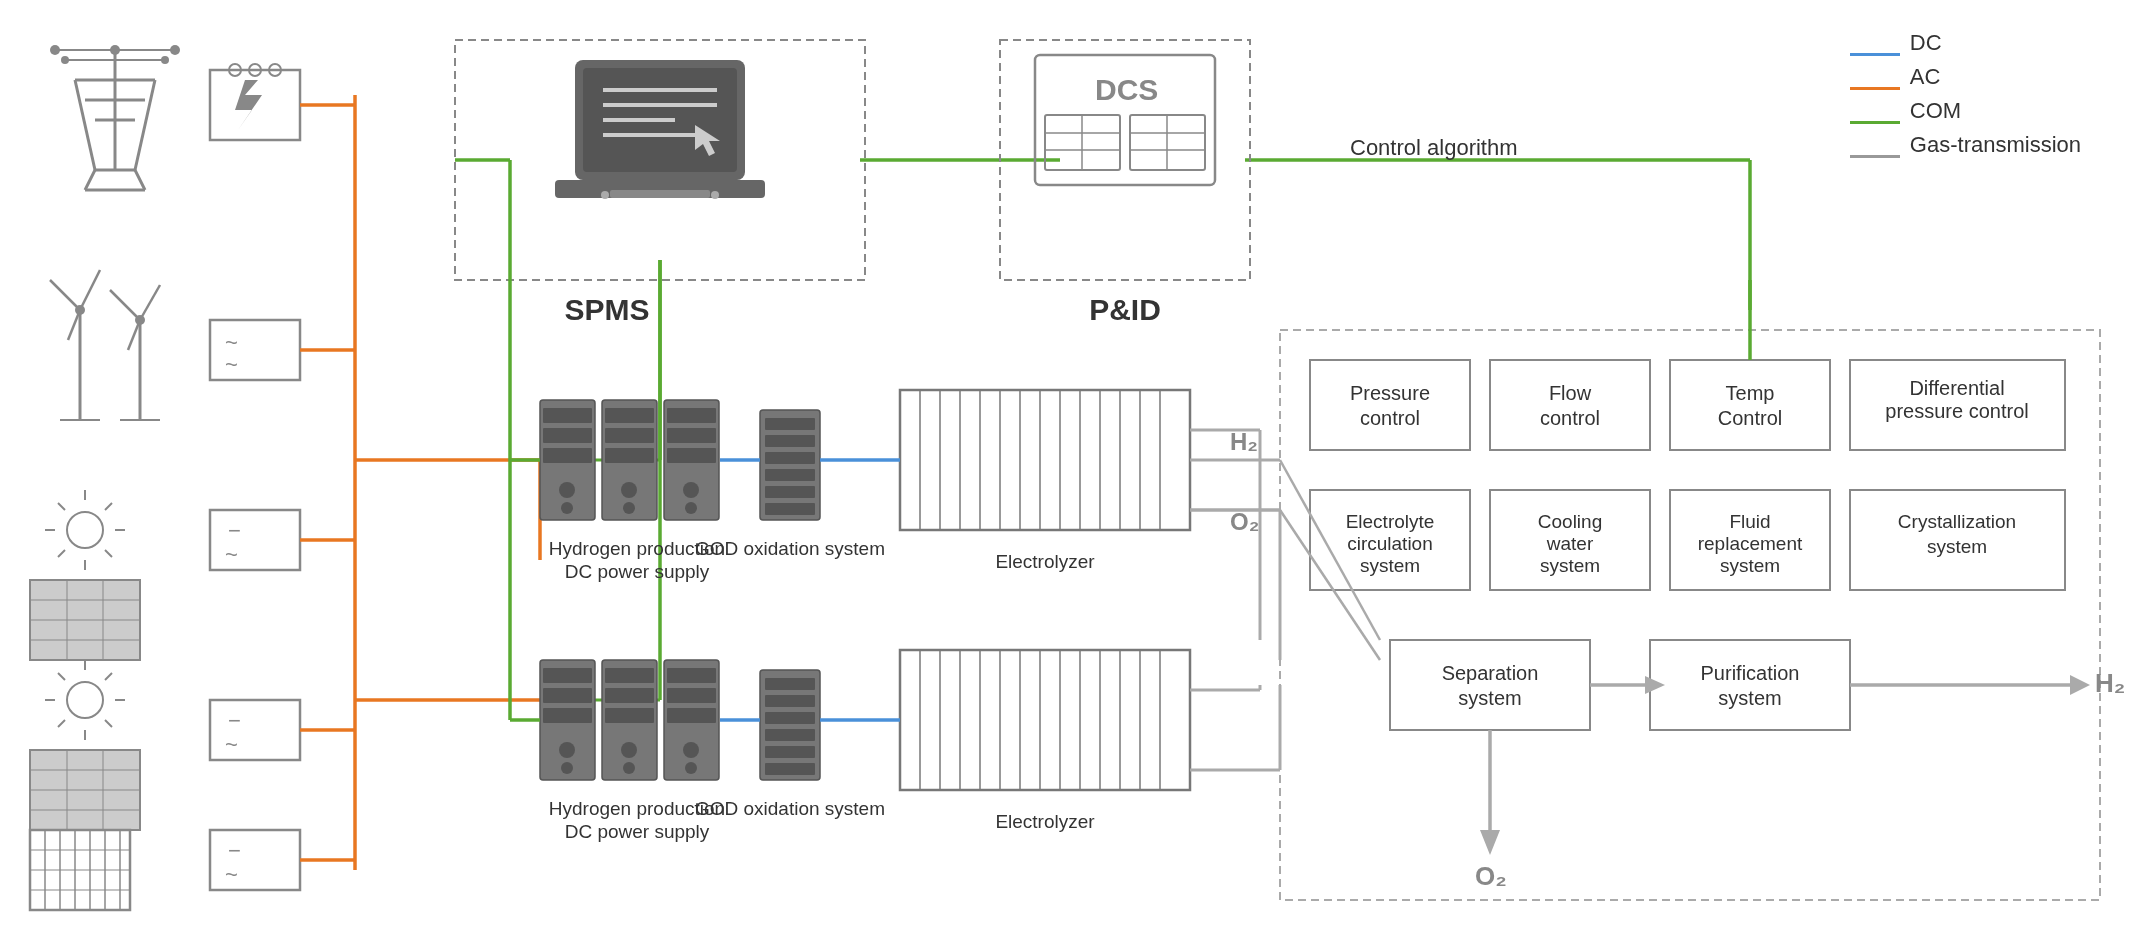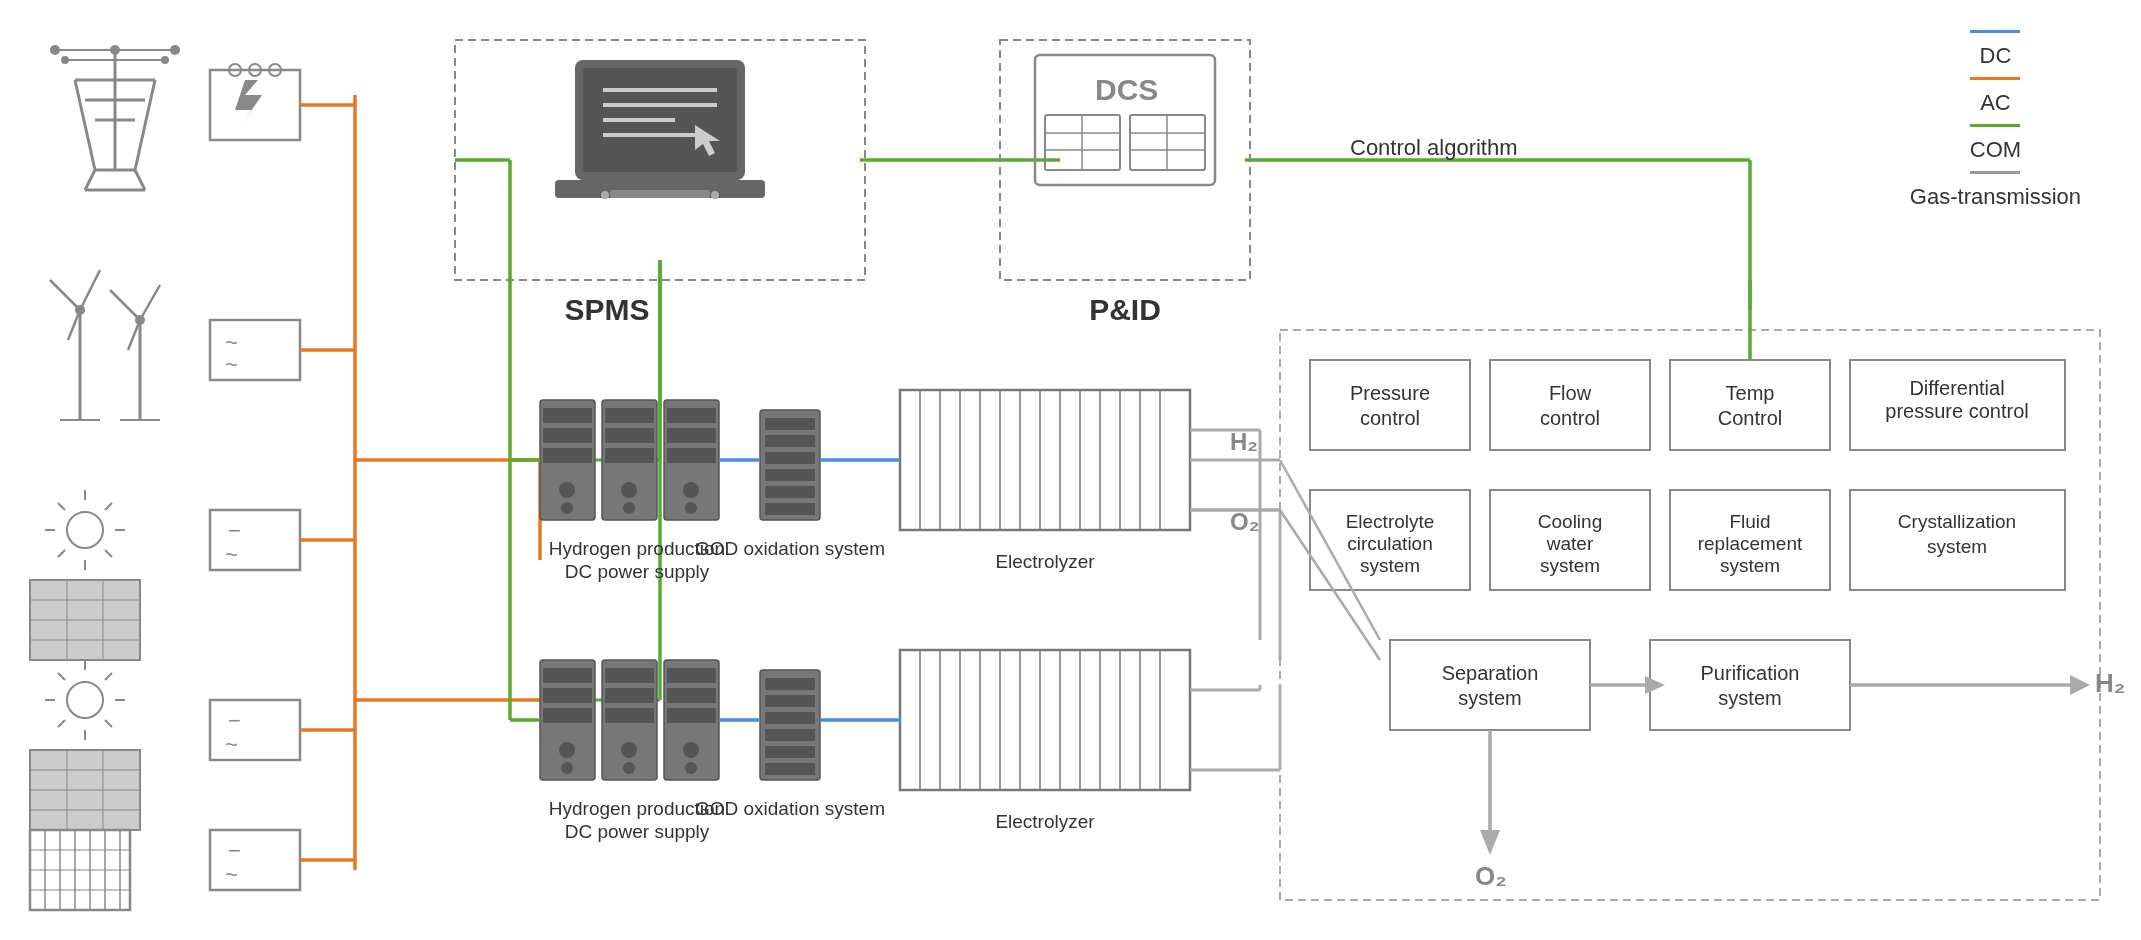--- a/index.html
+++ b/index.html
@@ -26,25 +26,24 @@
     .legend {
       position: absolute;
       top: 30px;
       right: 60px;
       display: flex;
       flex-direction: column;
       gap: 8px;
     }
     .legend-item {
       display: flex;
-      align-items: center;
+      align-items: flex-end;
       gap: 10px;
       font-size: 22px;
       color: #333;
-      flex-direction: column;
     }
     .legend-line {
       width: 50px;
       height: 3px;
     }
   </style>
 </head>
 <body>
 
 <div class="diagram-container">

